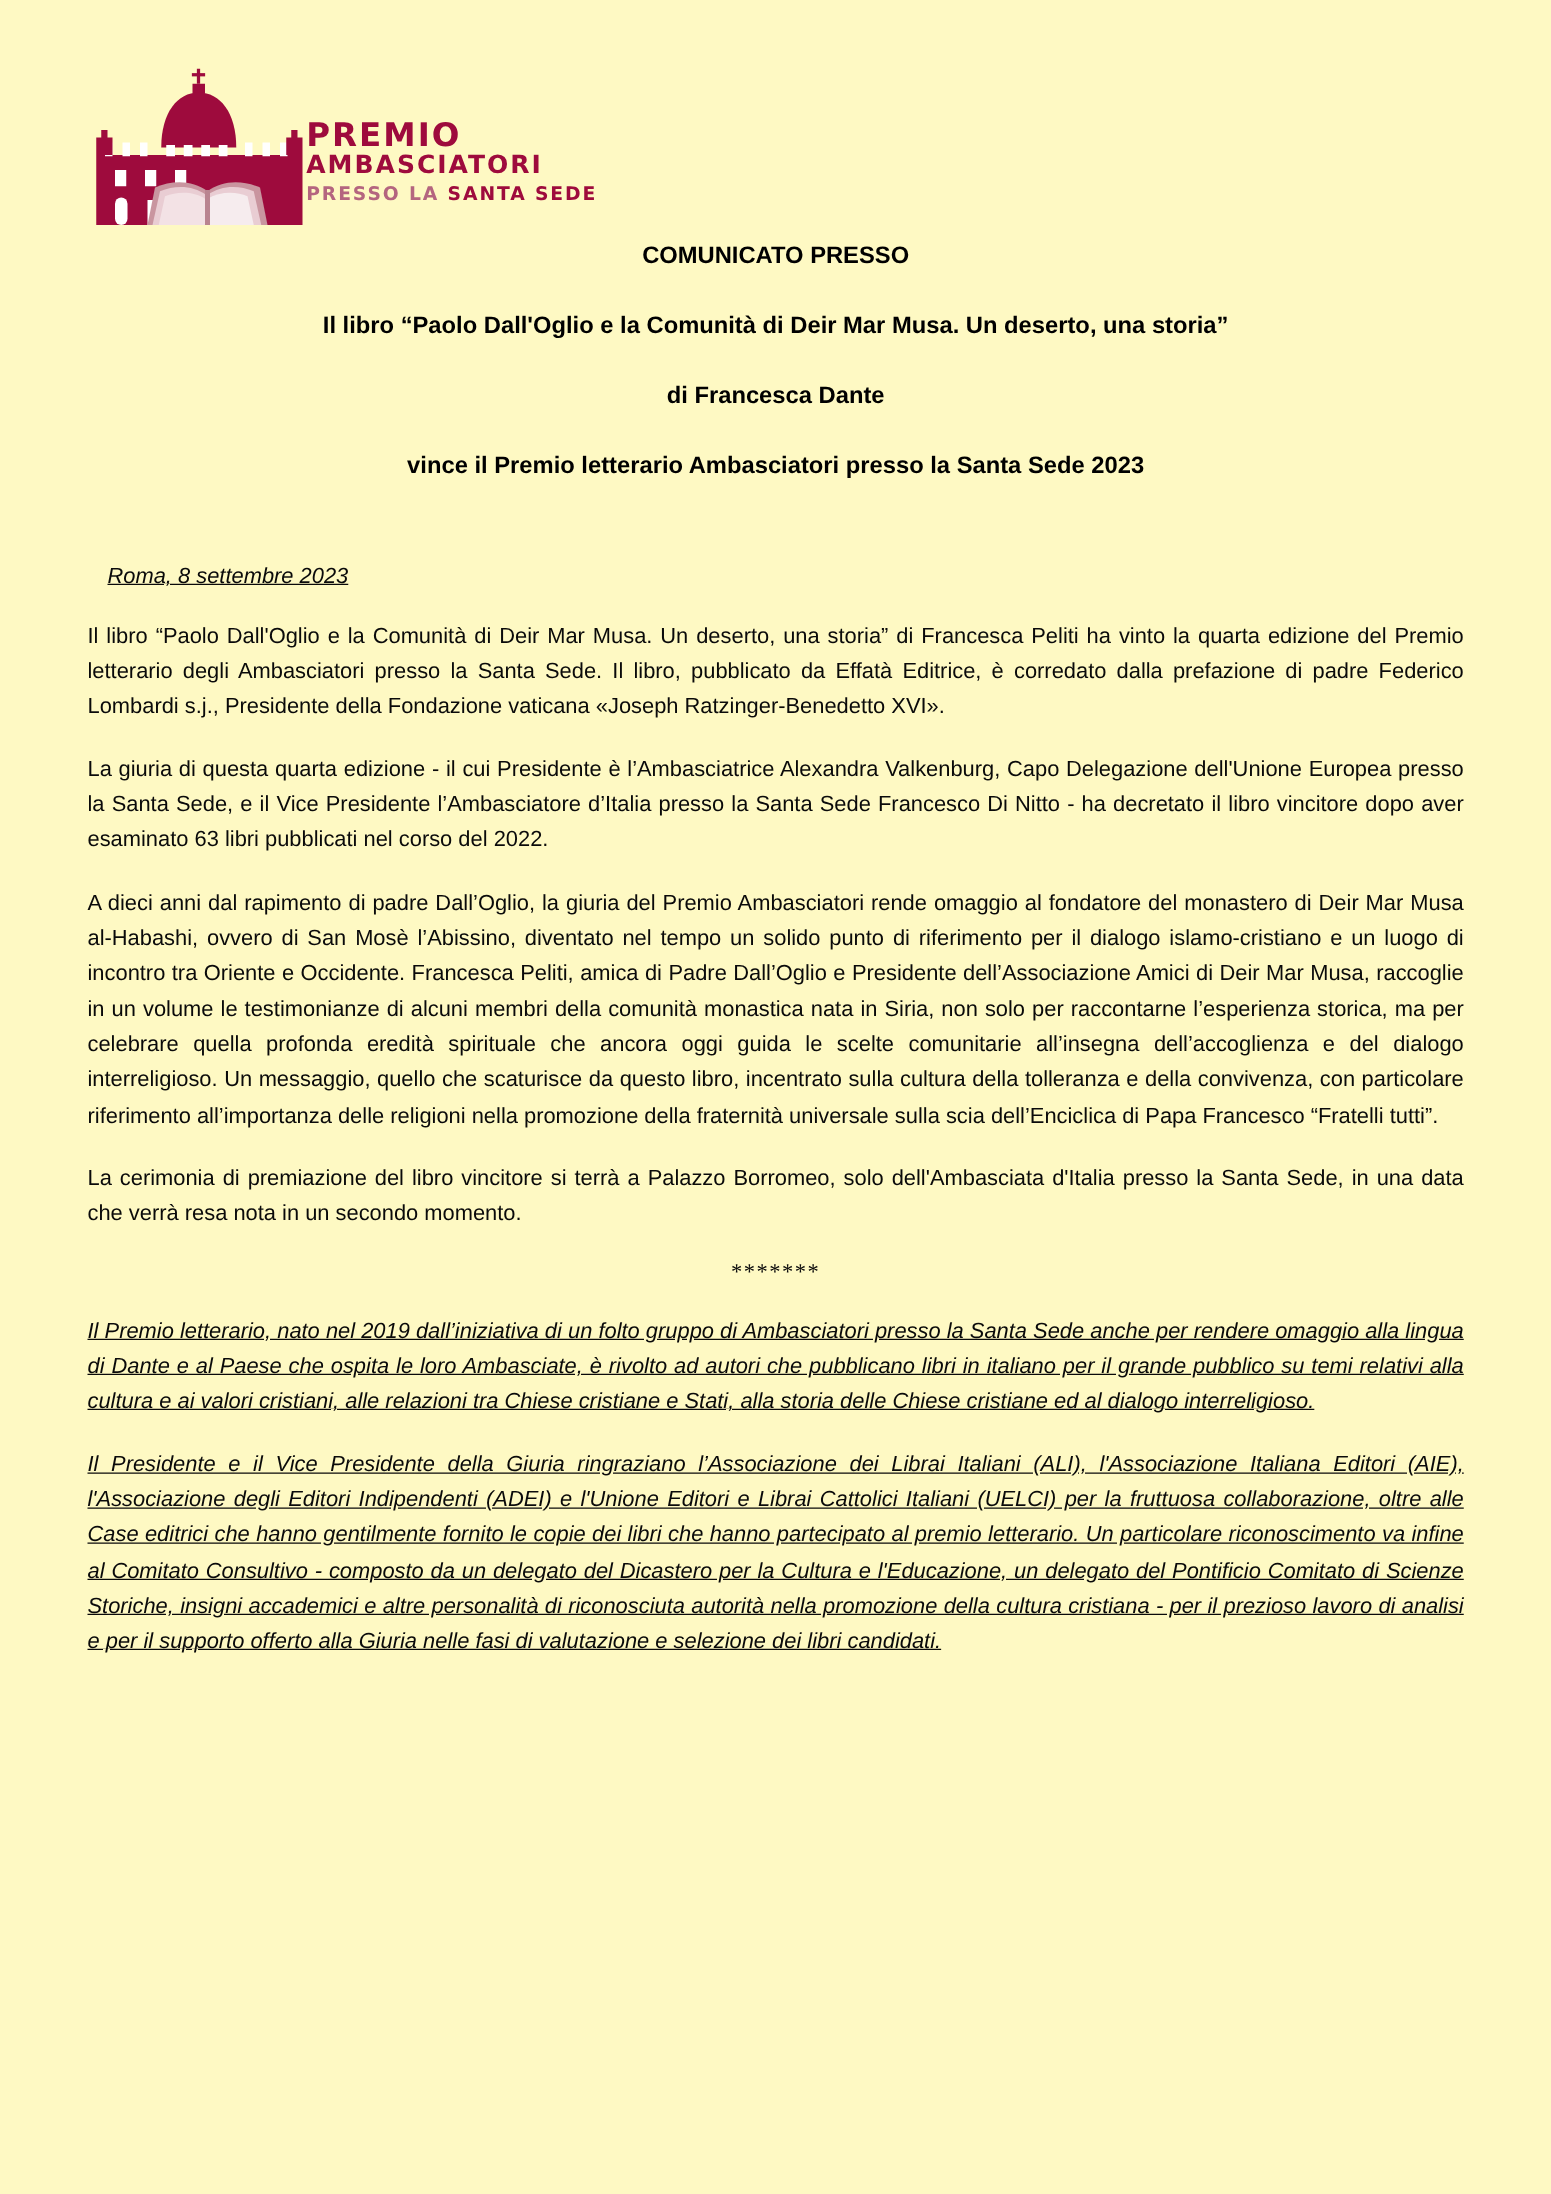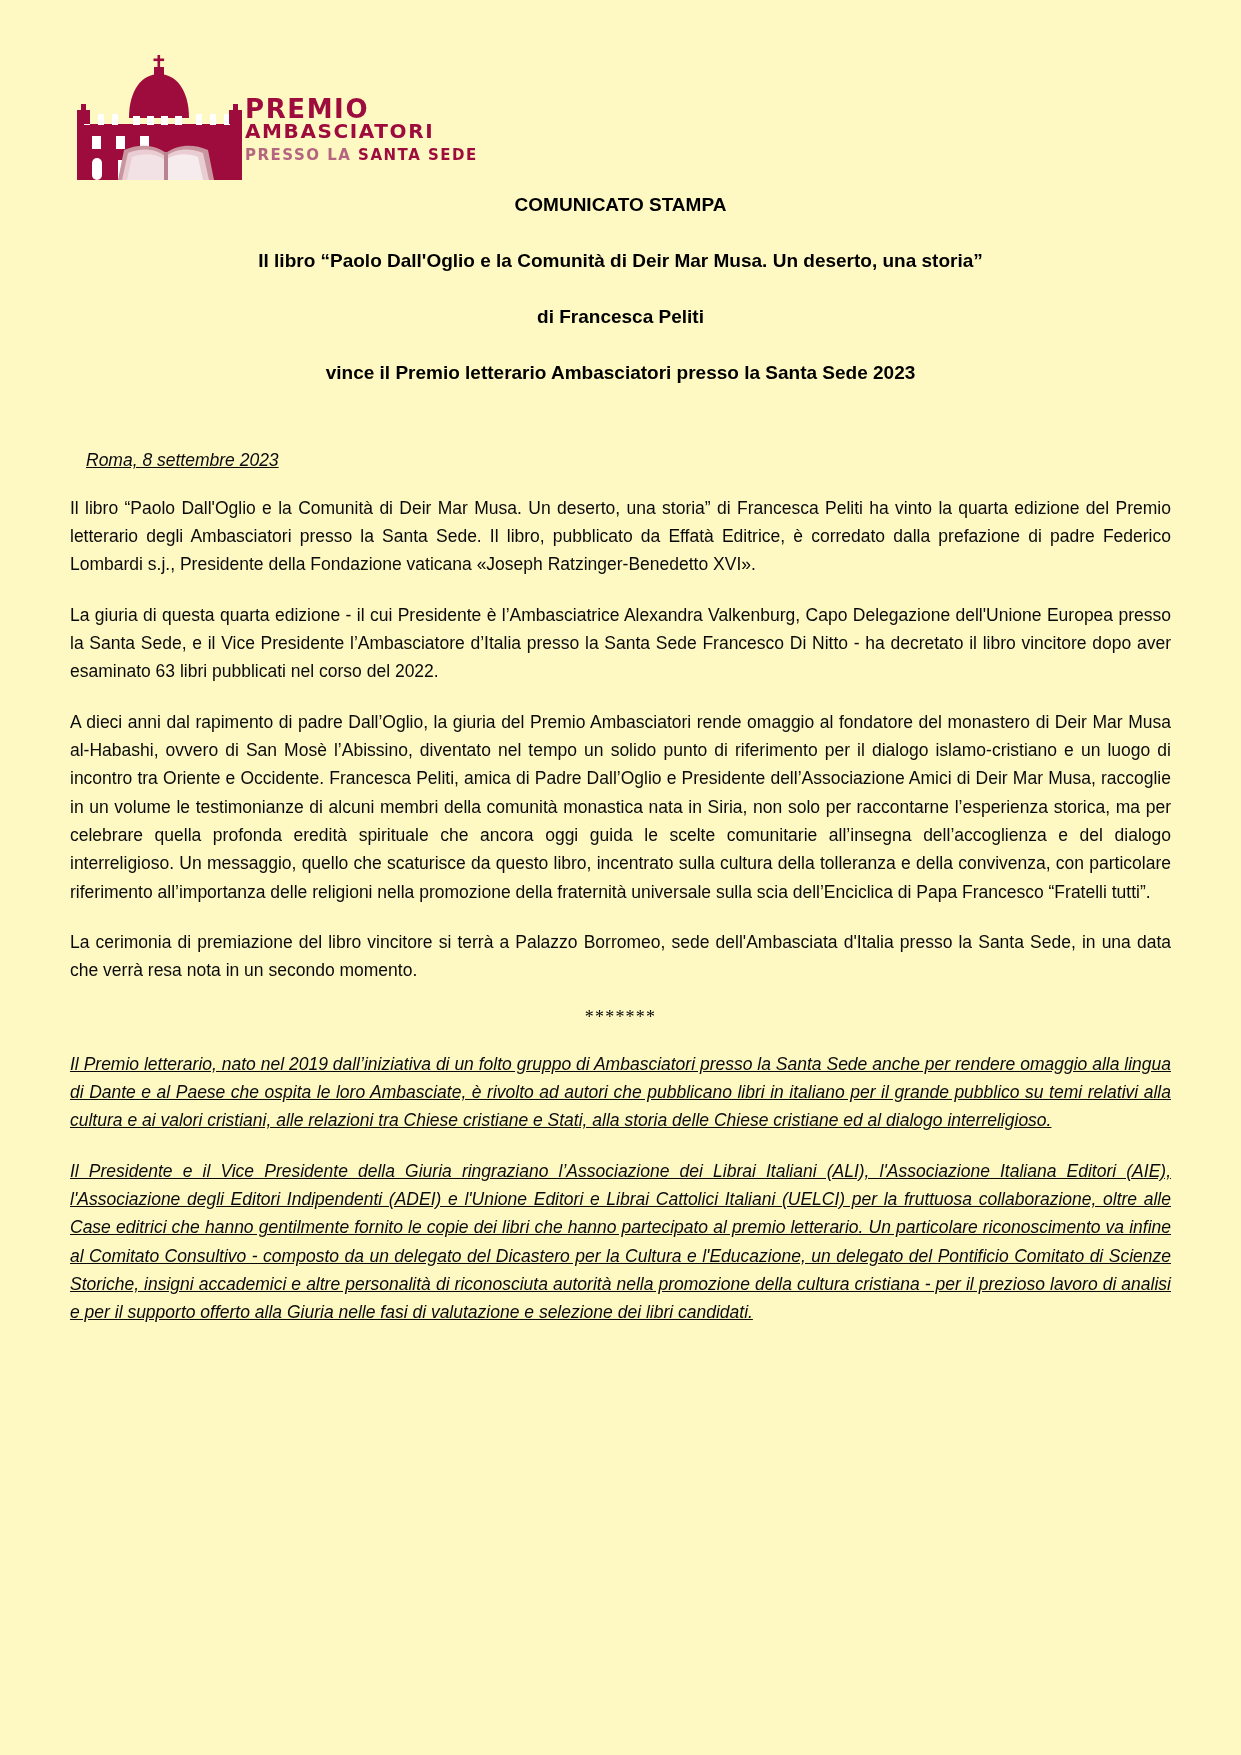--- a/index.html
+++ b/index.html
@@ -190,34 +190,34 @@
       <div class="logo-word">
         <span class="logo-line1">PREMIO</span>
         <span class="logo-line2">AMBASCIATORI</span>
         <span class="logo-line3"><span>PRESSO LA </span><span class="dark">SANTA SEDE</span></span>
       </div>
 
     </div>
   </header>
 
   <section class="headings">
-    <p class="heading h-main">COMUNICATO STAMPA</p>
+    <p class="heading h-main">COMUNICATO PRESSO</p>
     <p class="heading h-title">Il libro “Paolo Dall'Oglio e la Comunità di Deir Mar Musa. Un deserto, una storia”</p>
-    <p class="heading h-author">di Francesca Peliti</p>
+    <p class="heading h-author">di Francesca Dante</p>
     <p class="heading h-win">vince il Premio letterario Ambasciatori presso la Santa Sede 2023</p>
   </section>
 
   <section class="body-wrap">
 
     <p class="dateline">Roma, 8 settembre 2023</p>
 
     <p class="para">Il libro “Paolo Dall'Oglio e la Comunità di Deir Mar Musa. Un deserto, una storia” di Francesca Peliti ha vinto la quarta edizione del Premio letterario degli Ambasciatori presso la Santa Sede. Il libro, pubblicato da Effatà Editrice, è corredato dalla prefazione di padre Federico Lombardi s.j., Presidente della Fondazione vaticana «Joseph Ratzinger-Benedetto XVI».</p>
     <p class="para">La giuria di questa quarta edizione - il cui Presidente è l’Ambasciatrice Alexandra Valkenburg, Capo Delegazione dell'Unione Europea presso la Santa Sede, e il Vice Presidente l’Ambasciatore d’Italia presso la Santa Sede Francesco Di Nitto - ha decretato il libro vincitore dopo aver esaminato 63 libri pubblicati nel corso del 2022.</p>
     <p class="para">A dieci anni dal rapimento di padre Dall’Oglio, la giuria del Premio Ambasciatori rende omaggio al fondatore del monastero di Deir Mar Musa al-Habashi, ovvero di San Mosè l’Abissino, diventato nel tempo un solido punto di riferimento per il dialogo islamo-cristiano e un luogo di incontro tra Oriente e Occidente.  Francesca Peliti, amica di Padre Dall’Oglio e Presidente dell’Associazione Amici di Deir Mar Musa, raccoglie in un volume le testimonianze di alcuni membri della comunità monastica nata in Siria, non solo per raccontarne l’esperienza storica, ma per celebrare quella profonda eredità spirituale che ancora oggi guida le scelte comunitarie all’insegna dell’accoglienza e del dialogo interreligioso. Un messaggio, quello che scaturisce da questo libro, incentrato sulla cultura della tolleranza e della convivenza, con particolare riferimento all’importanza delle religioni nella promozione della fraternità universale sulla scia dell’Enciclica di Papa Francesco “Fratelli tutti”.</p>
-    <p class="para">La cerimonia di premiazione del libro vincitore si terrà a Palazzo Borromeo, sede dell'Ambasciata d'Italia presso la Santa Sede, in una data che verrà resa nota in un secondo momento.</p>
+    <p class="para">La cerimonia di premiazione del libro vincitore si terrà a Palazzo Borromeo, solo dell'Ambasciata d'Italia presso la Santa Sede, in una data che verrà resa nota in un secondo momento.</p>
 
     <p class="sep">*******</p>
 
     <div class="footer-note">
       <p class="para">Il Premio letterario, nato nel 2019 dall’iniziativa di un folto gruppo di Ambasciatori presso la Santa Sede anche per rendere omaggio alla lingua di Dante e al Paese che ospita le loro Ambasciate, è rivolto ad autori che pubblicano libri in italiano per il grande pubblico su temi relativi alla cultura e ai valori cristiani, alle relazioni tra Chiese cristiane e Stati, alla storia delle Chiese cristiane ed al dialogo interreligioso.</p>
       <p class="para">Il Presidente e il Vice Presidente della Giuria ringraziano l’Associazione dei Librai Italiani (ALI), l'Associazione Italiana Editori (AIE), l'Associazione degli Editori Indipendenti (ADEI) e l'Unione Editori e Librai Cattolici Italiani (UELCI) per la fruttuosa collaborazione, oltre alle Case editrici che hanno gentilmente fornito le copie dei libri che hanno partecipato al premio letterario. Un particolare riconoscimento va infine al Comitato Consultivo - composto da un delegato del Dicastero per la Cultura e l'Educazione, un delegato del Pontificio Comitato di Scienze Storiche, insigni accademici e altre personalità di riconosciuta autorità nella promozione della cultura cristiana - per il prezioso lavoro di analisi e per il supporto offerto alla Giuria nelle fasi di valutazione e selezione dei libri candidati.</p>
     </div>
 
   </section>
 

